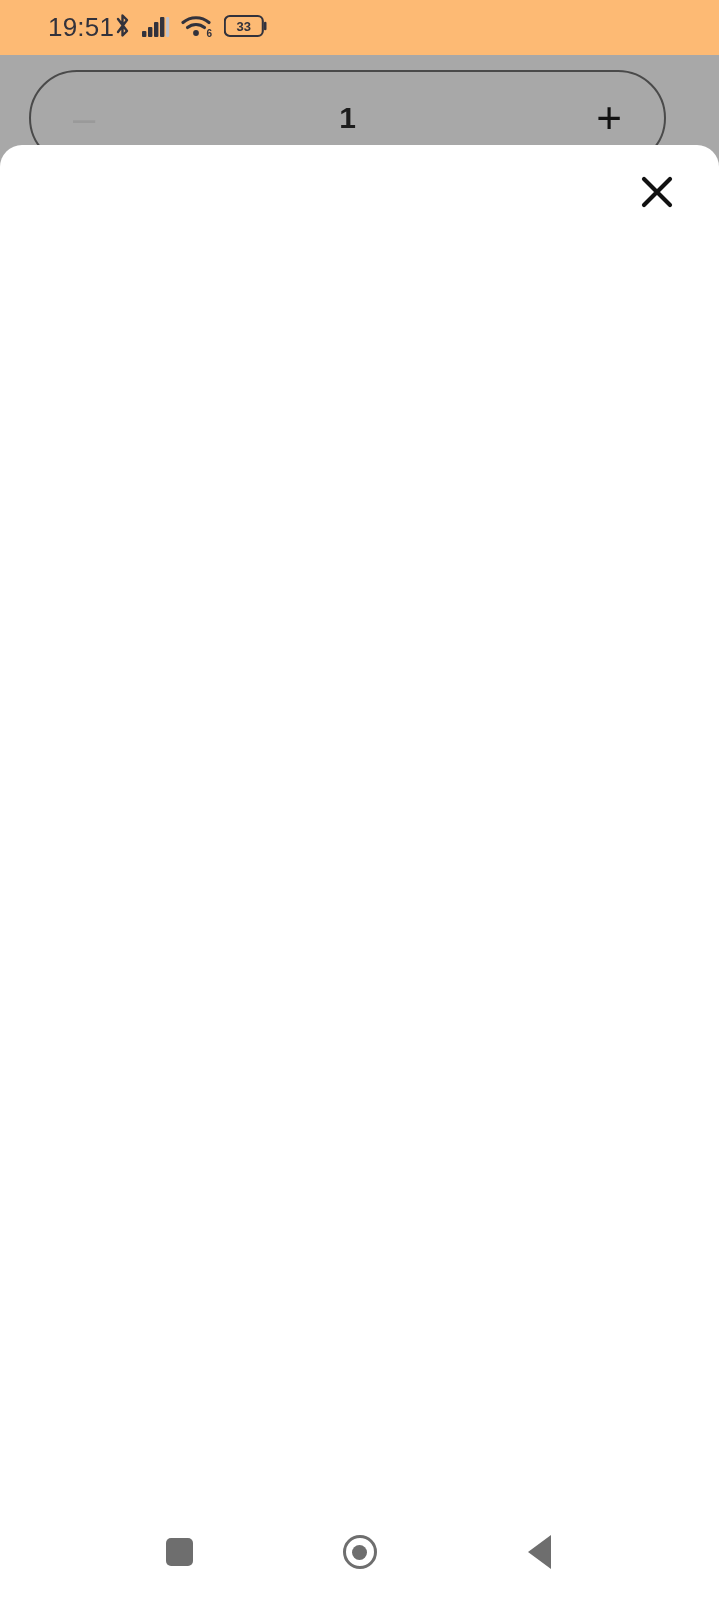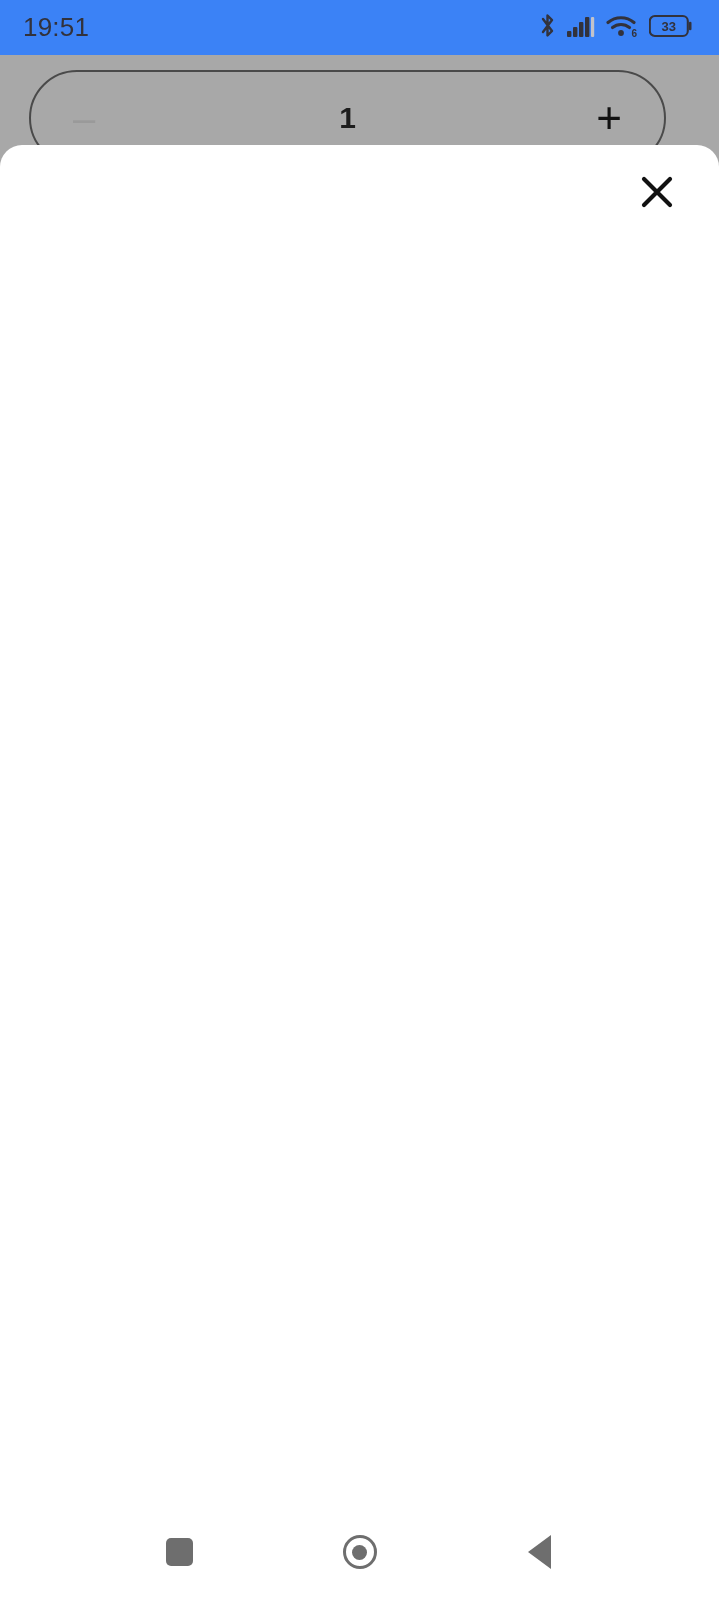--- a/index.html
+++ b/index.html
@@ -19,25 +19,25 @@
     background: #ffffff;
     overflow: hidden;
   }
 
   
   #status-bar {
     position: absolute;
     top: 0; left: 0;
     width: 719px;
     height: 55px;
-    background: #3b82f6;
-    display: flex;
-    align-items: center;
-    justify-content: space-between;
-    padding: 0 26px 0 23px;
+    background: #fdba74;
+    display: flex;
+    align-items: center;
+    justify-content: flex-start;
+    padding: 0 26px 0 48px;
     z-index: 60;
   }
   #status-time {
     font-size: 26px;
     font-weight: 500;
     color: #32323c;
     letter-spacing: 0.2px;
   }
   #status-icons {
     display: flex;

